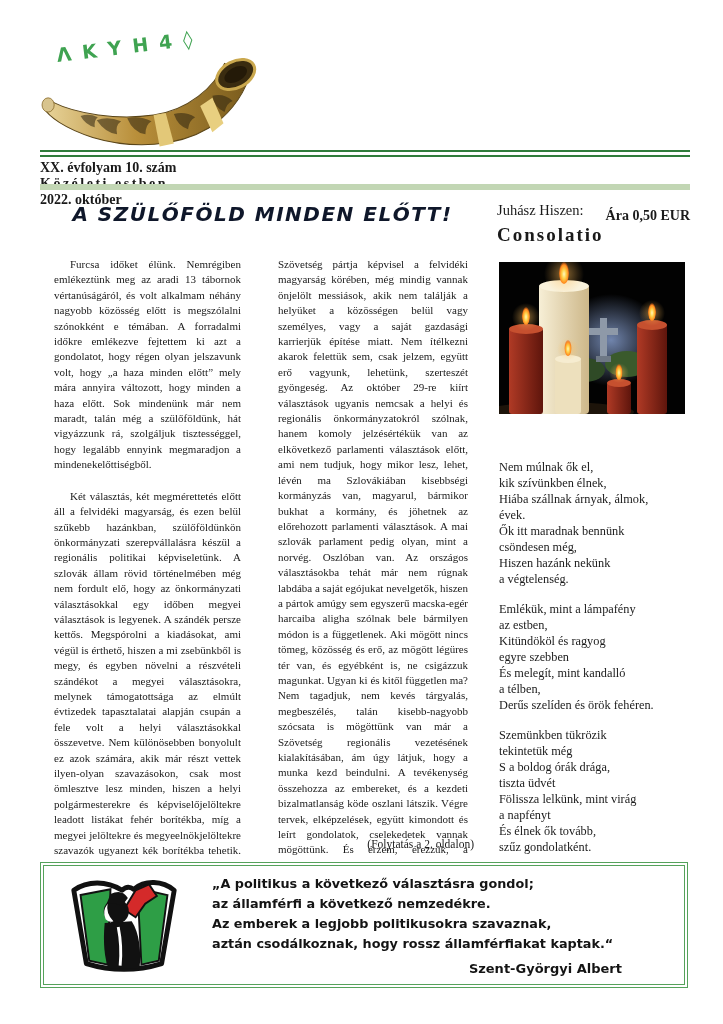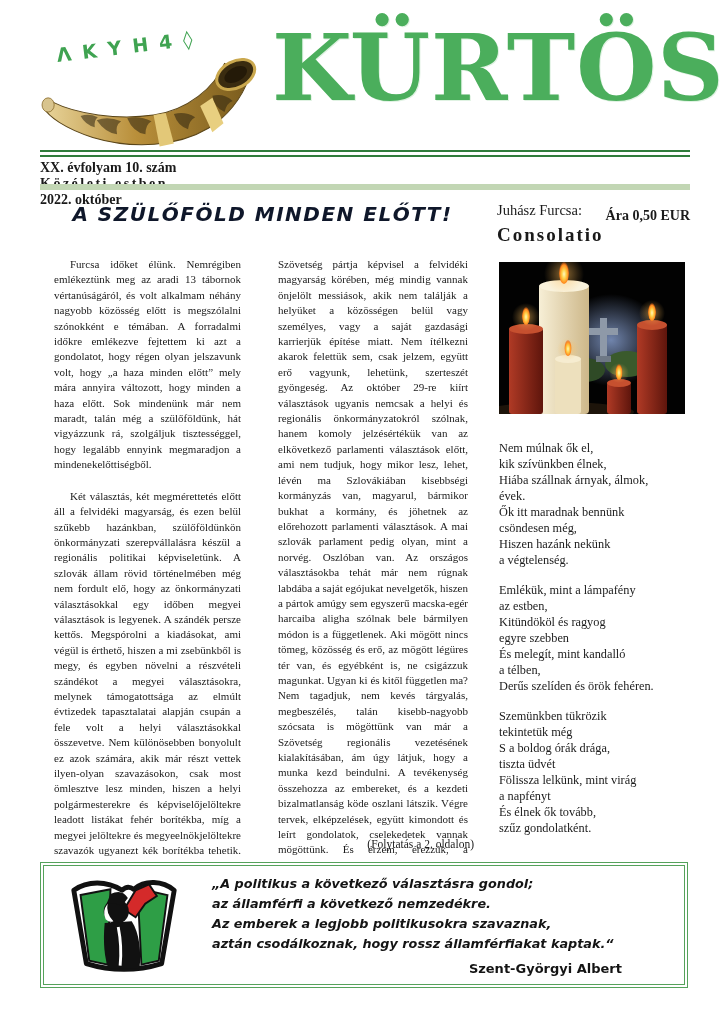--- a/index.html
+++ b/index.html
@@ -36,32 +36,32 @@
   .col p{margin:16px;text-indent:16px;}
   .col p.noindent{text-indent:0;}
   .continuation{position:absolute;left:262px;top:838px;width:222px;text-align:right;
          padding-right:10px;box-sizing:border-box;font-size:11.5px;}
 
   
   .poem-author{position:absolute;left:497px;top:202px;margin:0;font-size:14.5px;font-weight:normal;}
   .poem-title{position:absolute;left:497px;top:224px;margin:0;font-size:19px;font-weight:bold;
          letter-spacing:2px;}
   .photo{position:absolute;left:499px;top:262px;width:186px;height:152px;display:block;}
-  .poem{position:absolute;left:499px;top:440px;width:196px;}
+  .poem{position:absolute;left:499px;top:459px;width:196px;}
   .stanza{margin:0 0 14px 0;white-space:pre-line;font-size:12.3px;line-height:16px;}
 
   
   .quote-box{position:absolute;left:40px;top:862px;width:648px;height:126px;box-sizing:border-box;
          border:1px solid #55a25b;padding:2px;background:#fff;}
   .quote-inner{border:1px solid #55a25b;width:100%;height:100%;box-sizing:border-box;
          display:flex;align-items:center;}
   .quote-logo{width:112px;height:102px;margin-left:24px;flex:none;}
   .quote-body{margin-left:32px;margin-right:14px;flex:1;
          font-family:"DejaVu Sans",sans-serif;font-weight:bold;color:#141414;}
-  .quote-text{white-space:pre-line;font-size:12.8px;line-height:1.55;font-style:italic;}
+  .quote-text{white-space:pre-line;font-size:12.8px;line-height:1.55;}
   .quote-attr{text-align:right;margin-top:7px;padding-right:48px;font-size:13px;}
 </style>
 </head>
 <body>
 
 <div class="page">
 
   <span class="runes">ΛΚΥΗ4◊</span>
 
   <div class="horn-wrap">
@@ -84,21 +84,20 @@
         <path d="M170,38 q2,12 12,16 q2,-9 8,-11 q-9,-8 -20,-5 z"></path>
         <path d="M40,58 q5,9 14,11 q-1,-7 3,-10 q-9,-4 -17,-1 z"></path>
       </g>
       <g transform="rotate(-28 193 17)">
         <ellipse cx="193" cy="17" rx="20" ry="13" fill="#3a2c10" stroke="#caa84e" stroke-width="3"></ellipse>
         <ellipse cx="193" cy="17" rx="12" ry="7" fill="#241a08"></ellipse>
       </g>
     </svg>
   </div>
 
-  <h1 class="paper-title">KÜRTÖS</h1>
 
   <div class="rule-double"></div>
 
   <div class="masthead-row">
     <span class="m-vol">XX. évfolyam 10. szám</span>
     <span class="m-type">Közéleti estben</span>
     <span class="m-date">2022. október</span>
     <span class="m-price">Ára 0,50 EUR</span>
   </div>
 
@@ -110,21 +109,21 @@
     <p>Furcsa időket élünk. Nemrégiben emlékeztünk meg az aradi 13 tábornok vértanúságáról, és volt alkalmam néhány nagyobb közösség előtt is megszólalni szónokként e témában. A forradalmi időkre emlékezve fejtettem ki azt a gondolatot, hogy régen olyan jelszavunk volt, hogy „a haza minden előtt” mely mára annyira változott, hogy minden a haza előtt. Sok mindenünk már nem maradt, talán még a szülőföldünk, hát vigyázzunk rá, szolgáljuk tisztességgel, hogy legalább ennyink megmaradjon a mindenekelőttiségből.</p>
     <p>Két választás, két megmérettetés előtt áll a felvidéki magyarság, és ezen belül szűkebb hazánkban, szülőföldünkön önkormányzati szerepvállalásra készül a regionális politikai képviseletünk. A szlovák állam rövid történelmében még nem fordult elő, hogy az önkormányzati választásokkal egy időben megyei választások is legyenek. A szándék persze kettős. Megspórolni a kiadásokat, ami végül is érthető, hiszen a mi zsebünkből is megy, és egyben növelni a részvételi szándékot a megyei választásokra, melynek támogatottsága az elmúlt évtizedek tapasztalatai alapján csupán a fele volt a helyi választásokkal összevetve. Nem különösebben bonyolult ez azok számára, akik már részt vettek ilyen-olyan szavazásokon, csak most ömlesztve lesz minden, hiszen a helyi polgármesterekre és képviselőjelöltekre leadott listákat fehér borítékba, míg a megyei jelöltekre és megyeelnökjelöltekre szavazók ugyanezt kék borítékba tehetik. A színeket már ismerjük, csak az ízekkel van baj, mert az annyi éves szembenállás utáni egységesülési igyekezeten kívül, amit jelenleg a</p>
   </div>
 
   <div class="col col2">
     <p class="noindent">Szövetség pártja képvisel a felvidéki magyarság körében, még mindig vannak önjelölt messiások, akik nem találják a helyüket a közösségen belül vagy személyes, vagy a saját gazdasági karrierjük építése miatt. Nem ítélkezni akarok felettük sem, csak jelzem, együtt erő vagyunk, lehetünk, szerteszét gyöngeség. Az október 29-re kiírt választások ugyanis nemcsak a helyi és regionális önkormányzatokról szólnak, hanem komoly jelzésértékük van az elkövetkező parlamenti választások előtt, ami nem tudjuk, hogy mikor lesz, lehet, lévén ma Szlovákiában kisebbségi kormányzás van, magyarul, bármikor bukhat a kormány, és jöhetnek az előrehozott parlamenti választások. A mai szlovák parlament pedig olyan, mint a norvég. Oszlóban van. Az országos választásokba tehát már nem rúgnak labdába a saját egójukat nevelgetők, hiszen a pártok amúgy sem egyszerű macska-egér harcaiba aligha szólnak bele bármilyen módon is a függetlenek. Aki mögött nincs tömeg, közösség és erő, az mögött légüres tér van, és egyébként is, ne csigázzuk magunkat. Ugyan ki és kitől független ma? Nem tagadjuk, nem kevés tárgyalás, megbeszélés, talán kisebb-nagyobb szócsata is mögöttünk van már a Szövetség regionális vezetésének kialakításában, ám úgy látjuk, hogy a munka kezd beindulni. A tevékenység összehozza az embereket, és a kezdeti bizalmatlanság köde oszlani látszik. Végre tervek, elképzelések, együtt kimondott és leírt gondolatok, cselekedetek vannak mögöttünk. És érzem, érezzük, a felelősség szele is megérintette a jelöltjeinket mind helyi, mind regionális szinten.</p>
   </div>
 
   <div class="continuation">(Folytatás a 2. oldalon)</div>
 
-  <h3 class="poem-author">Juhász Furcsa:</h3>
+  <h3 class="poem-author">Juhász Hiszen:</h3>
   <h3 class="poem-title">Consolatio</h3>
 
   <svg class="photo" viewBox="0 0 186 152">
     <defs>
       <radialGradient id="flameG" cx="0.5" cy="0.55" r="0.6">
         <stop offset="0" stop-color="#fff8c0"></stop>
         <stop offset="0.35" stop-color="#ffd24a"></stop>
         <stop offset="0.7" stop-color="#ff8a1e"></stop>
         <stop offset="1" stop-color="#c83c0a" stop-opacity="0"></stop>
       </radialGradient>

